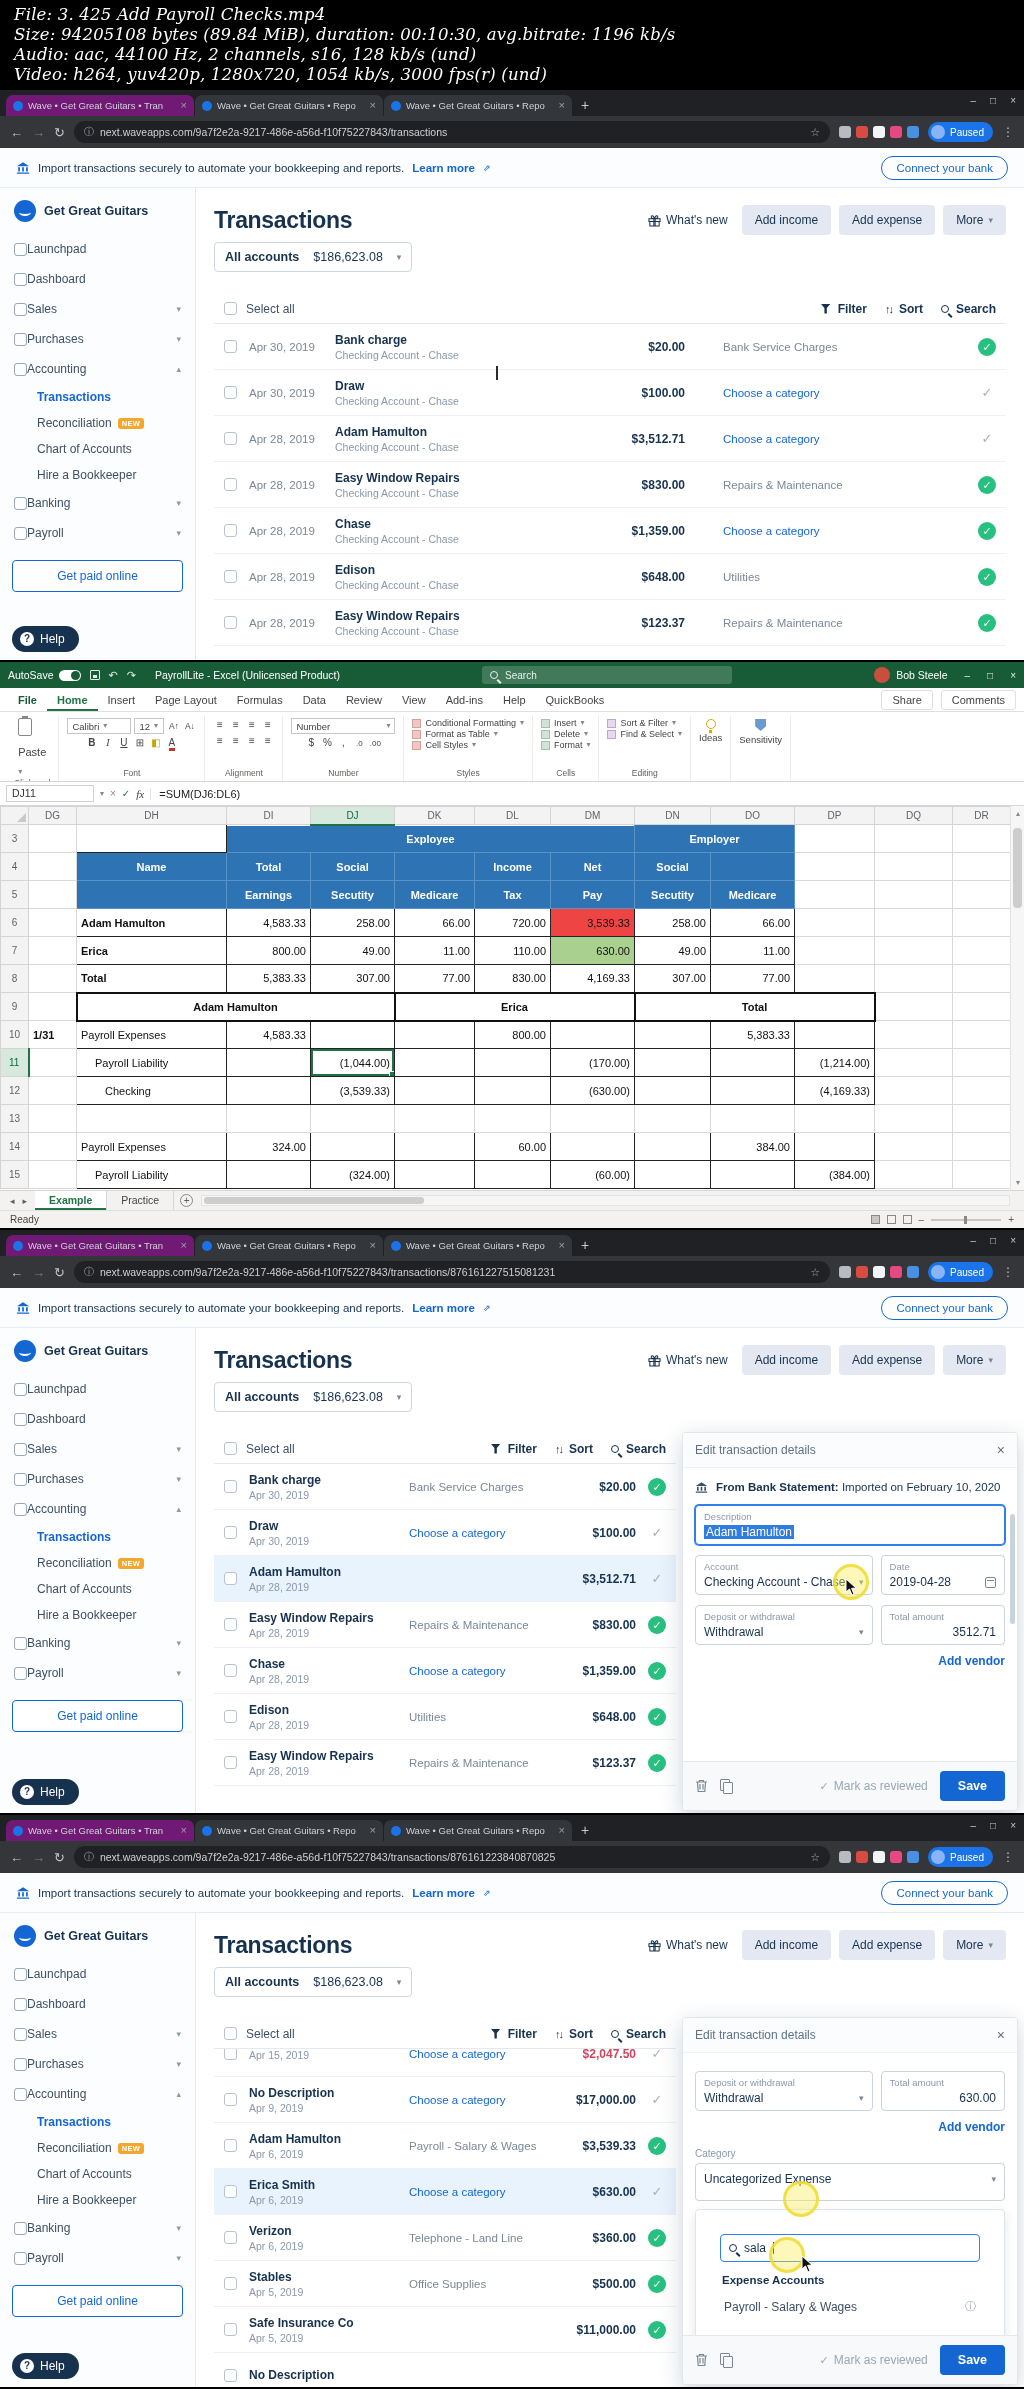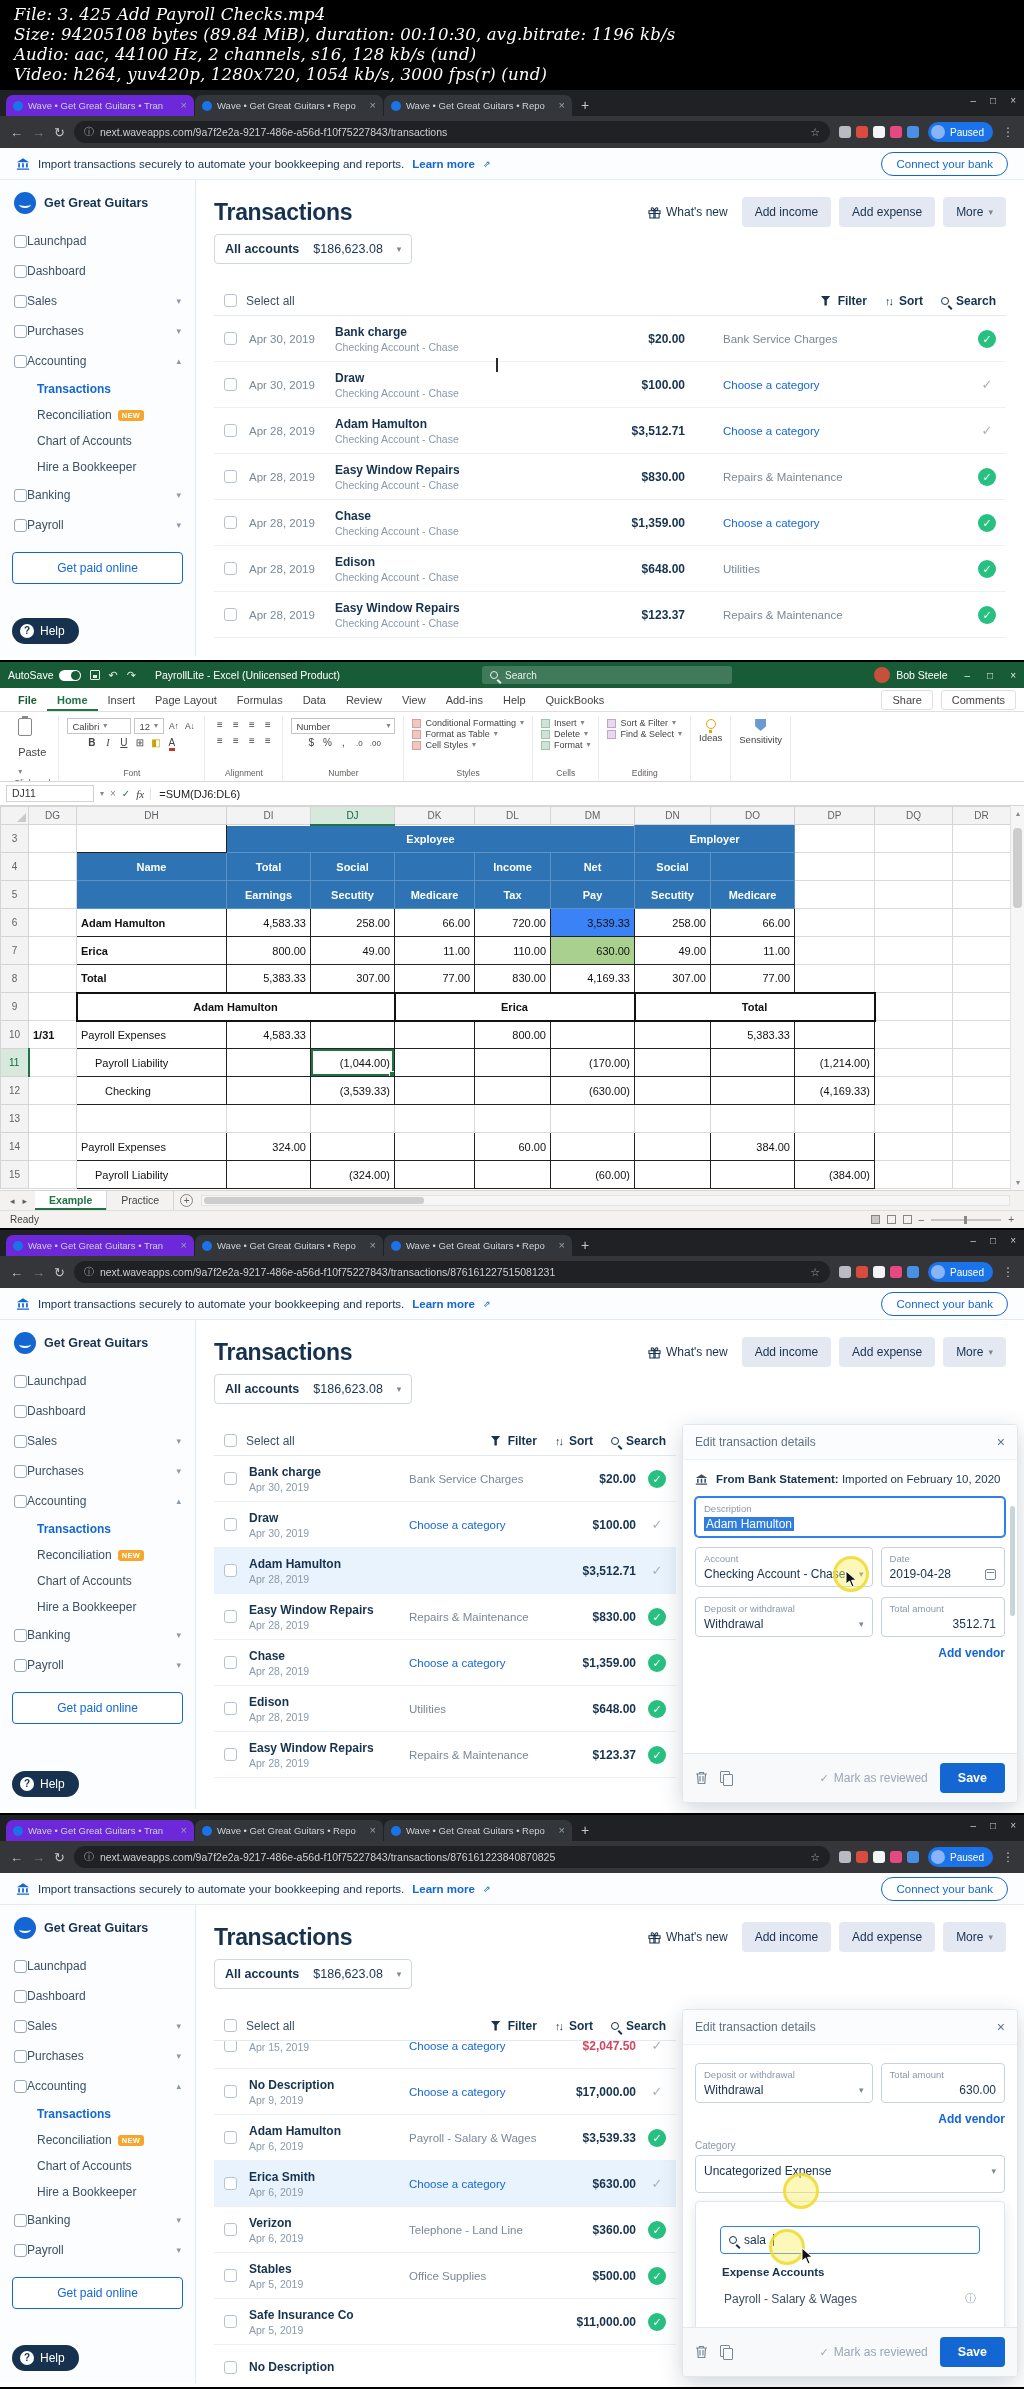--- a/index.html
+++ b/index.html
@@ -9,21 +9,21 @@
 
 .meta{height:90px;padding:5px 14px;color:#fff;font-family:"DejaVu Serif",serif;font-style:italic}
 .mline{font-size:16.5px;line-height:20px;letter-spacing:.2px;white-space:nowrap}
 
 
 .bwin{position:relative;background:#fff;overflow:hidden;border-bottom:2px solid #000}
 .bwin.hA{height:572px}.bwin.hB{height:585px}.bwin.hC{height:574px}
 .tabstrip{height:26px;background:#1f2124;display:flex;align-items:flex-end;padding:0 6px;position:relative}
 .tabs{display:flex;align-items:flex-end}
 .tab{width:188px;height:21px;background:#33363a;border-radius:7px 7px 0 0;display:flex;align-items:center;gap:5px;padding:0 7px;margin-right:1px;min-width:0}
-.tab:first-child{background:#6d28d9}
+.tab:first-child{background:#701a75}
 .favicon{width:10px;height:10px;border-radius:50%;background:#1a73e8;flex:none}
 .tab-title{color:#cfd2d6;font-size:9.5px;white-space:nowrap;overflow:hidden;flex:1}
 .tab-close{color:#9aa0a6;font-size:11px;flex:none;line-height:1}
 .tab-close::before{content:"×"}
 .newtab{color:#c5c8cc;font-size:14px;margin:0 0 4px 8px;line-height:1}
 .newtab::before{content:"+"}
 .winctl{position:absolute;right:8px;top:5px;display:flex;gap:14px;color:#c5c8cc;font-size:10px}
 .wmin::before{content:"–"}.wmax::before{content:"□"}.wclose::before{content:"×"}
 .navbar{height:32px;background:#35363a;display:flex;align-items:center;gap:9px;padding:0 10px}
 .nav-ic{color:#c0c3c7;font-size:13px;line-height:1}
@@ -35,21 +35,21 @@
 .star{margin-left:auto;color:#9aa0a6;font-size:11px}
 .star::before{content:"☆"}
 .ext{display:flex;gap:5px;align-items:center}
 .extdot{width:12px;height:12px;border-radius:3px;display:inline-block}
 .paused{height:20px;border-radius:10px;background:#1a73e8;color:#fff;font-size:10px;display:flex;align-items:center;gap:5px;padding:0 9px 0 3px}
 .pav{width:14px;height:14px;border-radius:50%;background:#8ab4f8;display:inline-block}
 .menu3{color:#c0c3c7;font-size:12px}
 .menu3::before{content:"⋮"}
 
 
-.wave-banner{height:32px;background:#fbfdfe;border-bottom:1px solid #e4ebf2;display:flex;align-items:center;gap:8px;padding:12px 16px}
+.wave-banner{height:40px;background:#fbfdfe;border-bottom:1px solid #e4ebf2;display:flex;align-items:center;gap:8px;padding:12px 16px}
 .bank-ic{color:#1467d2;display:inline-flex;flex:none}
 .bn-text{font-size:11.5px;color:#16324f}
 .bn-link{font-size:11.5px;color:#1467d2;font-weight:bold}
 .ext-ic{color:#1467d2;font-size:9px}
 .ext-ic::before{content:"⇗"}
 .bn-btn{margin-left:auto;background:#fff;border:1px solid #1467d2;color:#1467d2;border-radius:15px;padding:5px 14px;font-size:11.5px;font-family:inherit}
 .wave-body{display:flex;height:calc(100% - 94px);background:#fff}
 .sidebar{width:196px;background:#fcfdfe;border-right:1px solid #e4e9ef;padding:10px 0 0;position:relative;flex:none}
 .brand{display:flex;align-items:center;gap:8px;padding:2px 14px 12px}
 .brand-logo{width:22px;height:22px;border-radius:50%;background:#1467d2;position:relative;flex:none}
@@ -244,21 +244,21 @@
 .corner::after{content:"";position:absolute;right:2px;bottom:2px;border-left:9px solid transparent;border-bottom:9px solid #c9c9c9}
 .chh.hl{background:#d7e8dd;color:#0c6b3d;border-bottom:2px solid #217346}
 .rn.hl{background:#d7e8dd;color:#0c6b3d;border-right:2px solid #217346}
 .xc{border-right:1px solid #d9d9d9;border-bottom:1px solid #d9d9d9;padding:0 4px;white-space:nowrap;overflow:hidden;background:#fff}
 .xc.h{background:#2e74b5;color:#fff;font-weight:bold;border:1px solid #5b93c9}
 .xc.ctr{text-align:center}
 .xc.n{text-align:right}
 .xc.lb{font-weight:bold}
 .xc.i1{padding-left:18px}
 .xc.i2{padding-left:28px}
-.xc.g1{background:#3b82f6}
+.xc.g1{background:#ef4444}
 .xc.g2{background:#a9d08e}
 .xc.bd{border:1px solid #222}
 .xc.bd2{border:2px solid #111;font-weight:bold;text-align:center}
 .xc.sel{box-shadow:inset 0 0 0 2px #217346;position:relative}
 .xc.sel::after{content:"";position:absolute;right:-2px;bottom:-2px;width:5px;height:5px;background:#217346;border:1px solid #fff}
 .vscroll{position:absolute;right:0;top:0;bottom:0;width:14px;background:#f6f6f6;border-left:1px solid #e3e3e3}
 .vthumb{position:absolute;left:2px;top:22px;width:9px;height:80px;background:#cdcdcd;border-radius:4px}
 .varr{position:absolute;left:2px;color:#8a8886;font-size:8px;width:10px;text-align:center}
 .varr.up{top:3px}.varr.up::before{content:"▴"}
 .varr.dn{bottom:3px}.varr.dn::before{content:"▾"}

